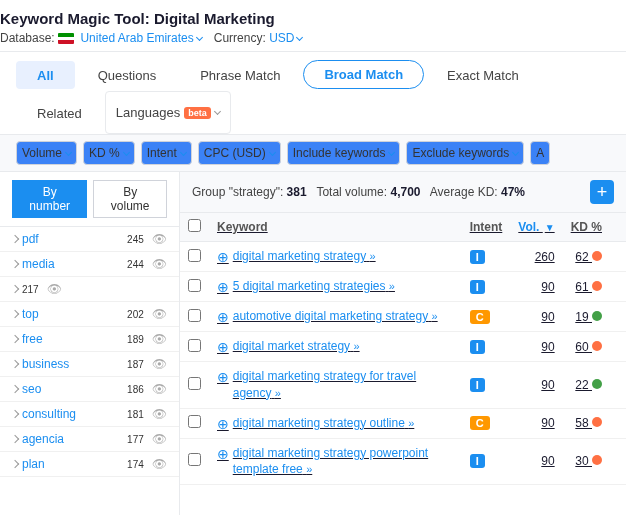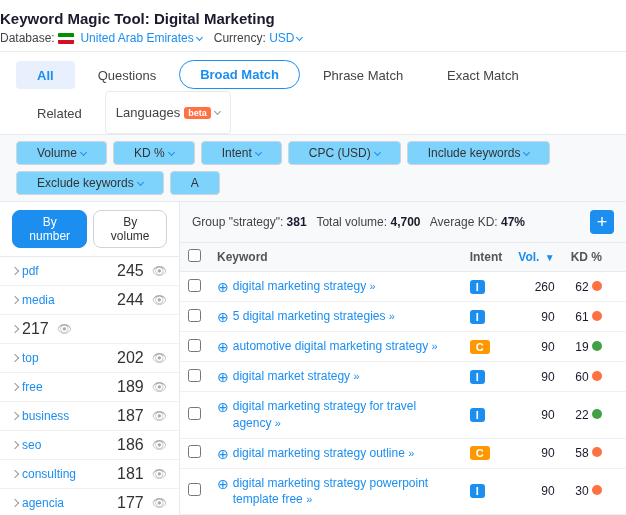--- a/index.html
+++ b/index.html
@@ -119,24 +119,24 @@
     .filter-bar {
       background: #f8f9fb;
       padding: 6px 16px;
       display: flex;
       align-items: center;
       gap: 6px;
       border-bottom: 1px solid #e8eaed;
       flex-wrap: wrap;
     }
     .filter-btn {
-      padding: 4px 20px;
+      padding: 4px 5px;
       border: 1px solid #d0d3da;
       border-radius: 4px;
-      background: #7dd3fc;
+      background: #3b82f6;
       font-size: 12px;
       cursor: pointer;
       display: flex;
       align-items: center;
       gap: 4px;
       color: #333;
       white-space: nowrap;
     }
     
     .main {
@@ -151,21 +151,21 @@
       overflow-y: auto;
     }
     .left-panel-header {
       padding: 8px 12px;
       display: flex;
       gap: 6px;
       border-bottom: 1px solid #e8eaed;
     }
     .view-btn {
       padding: 4px 10px;
-      border-radius: 8px;
+      border-radius: 0;
       font-size: 12px;
       cursor: pointer;
       border: 1px solid #d0d3da;
       background: #fff;
       color: #333;
     }
     .view-btn.active {
       background: #1b8ef0;
       color: #fff;
       border-color: #1b8ef0;
@@ -185,21 +185,21 @@
       padding: 2.5px;
       transform: rotate(-45deg);
       flex-shrink: 0;
     }
     .item-name {
       flex: 1;
       font-size: 12px;
       color: #1b8ef0;
     }
     .item-count {
-      font-size: 16px;
+      font-size: 10px;
       color: #333;
       margin-right: 4px;
     }
     .eye-icon {
       color: #aaa;
       font-size: 12px;
     }
     
     .right-panel {
       flex: 1;
@@ -238,20 +238,21 @@
     }
     
     .table-wrap {
       overflow-y: auto;
       flex: 1;
     }
     table {
       width: 100%;
       border-collapse: collapse;
       font-size: 12px;
+      text-decoration: underline;
     }
     thead th {
       background: #f8f9fb;
       padding: 6px 8px;
       text-align: left;
       font-weight: 600;
       color: #555;
       border-bottom: 1px solid #e8eaed;
       position: sticky;
       top: 0;
@@ -337,22 +338,22 @@
           <span>USD</span>
           <span class="chevron-down"></span>
         </a>
       </span>
     </div>
   </div>
 
   <div class="tab-bar">
     <div class="tab all-tab">All</div>
     <div class="tab">Questions</div>
+    <div class="tab">Phrase Match</div>
     <div class="tab broad-tab">Broad Match</div>
-    <div class="tab">Phrase Match</div>
     <div class="tab">Exact Match</div>
     <div class="tab">Related</div>
     <div class="lang-tab">
       <span>Languages</span>
       <span class="beta-badge">beta</span>
       <span class="chevron-down" style="border-color:#999;"></span>
     </div>
   </div>
 
   <div class="filter-bar">

